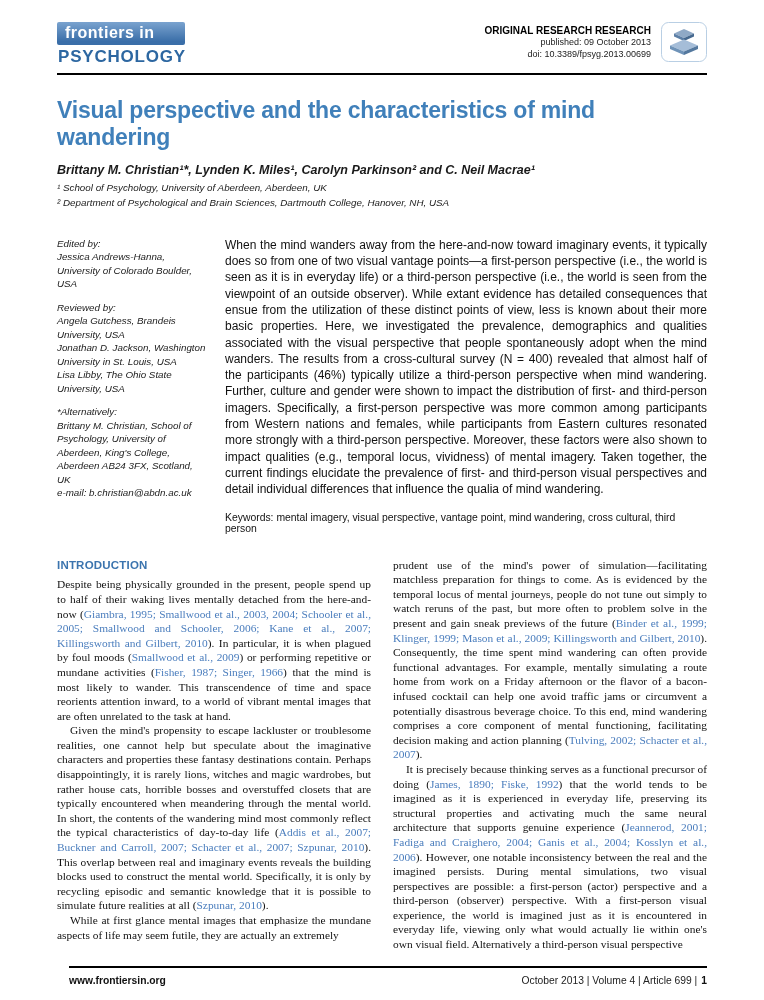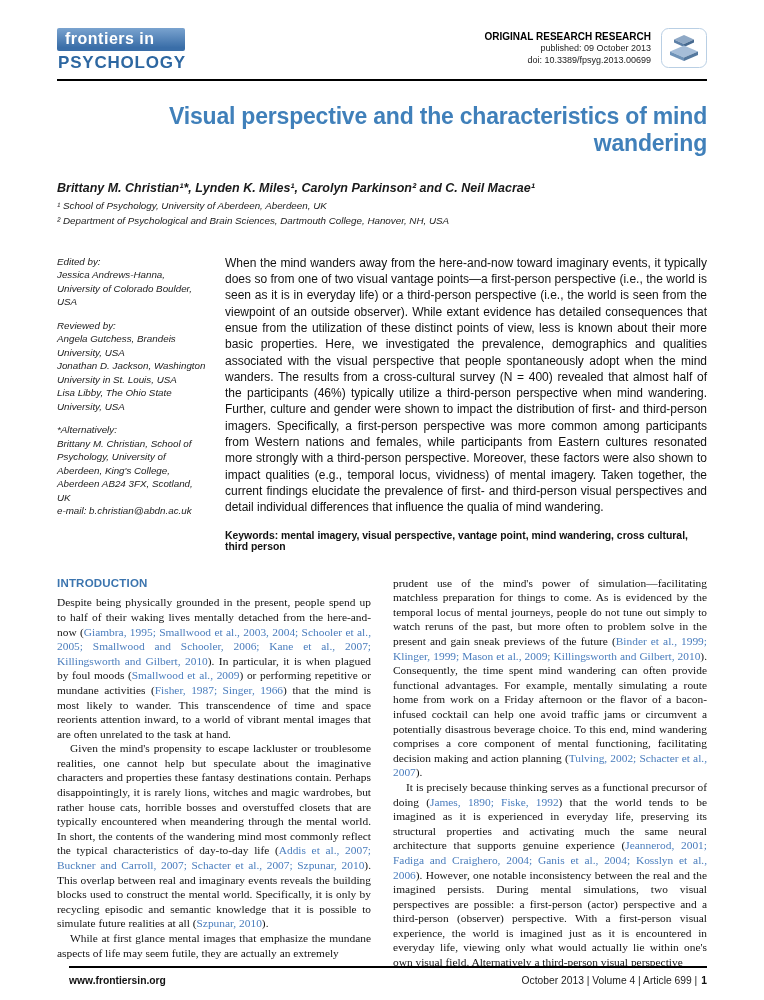--- a/index.html
+++ b/index.html
@@ -2,21 +2,21 @@
 <html lang="en"><head>
 <meta charset="utf-8">
 <style>
   html,body { margin:0; padding:0; background:#e8e8e8; }
   .page {
     position:relative;
     width:764px; height:1000px;
     margin:0 auto;
     background:#ffffff;
     box-sizing:border-box;
-    padding:28px 57px 0 57px;
+    padding:22px 57px 0 57px;
     overflow:hidden;
     font-family:"Liberation Sans", sans-serif;
     color:#111;
   }
   
   .header { display:flex; justify-content:space-between; align-items:flex-start; }
   .logo-band {
     display:inline-block;
     background:linear-gradient(180deg,#7aa3cf 0%, #3a6ea8 85%);
     color:#fff;
@@ -43,24 +43,23 @@
   .header-rule { border-bottom:2.5px solid #000; margin-top:6px; }
 
   
   .title {
     margin:22px 0 0 0;
     font-size:23px;
     line-height:1.18;
     font-weight:bold;
     letter-spacing:-0.2px;
     color:#4080ba;
-    text-align:right;
   }
   .authors {
-    margin-top:24px;
+    margin-top:12px;
     font-weight:bold;
     font-style:italic;
     font-size:12.5px;
     color:#1a1a1a;
   }
   .affiliations { margin-top:4px; font-style:italic; font-size:9.8px; line-height:1.5; color:#222; }
 
   
   .abstract-section { display:flex; gap:16px; margin-top:26px; }
   .sidebar { width:152px; flex:0 0 152px; font-style:italic; font-size:9.8px; line-height:1.38; color:#222; }
@@ -70,21 +69,21 @@
   .abstract-text {
     margin:0;
     font-size:12px;
     line-height:1.36;
     text-align:justify;
     color:#111;
   }
   .keywords {
     margin:14px 0 0 0;
     font-size:10.4px;
-    font-weight:bold;
+    font-weight:normal;
     color:#111;
   }
 
   
   .body-cols { display:flex; gap:22px; margin-top:24px; }
   .col { flex:1; font-family:"Liberation Serif", serif; font-size:11.4px; line-height:1.28; text-align:justify; hyphens:auto; color:#111; }
   .section-heading {
     font-family:"Liberation Sans", sans-serif;
     font-size:11.5px;
     font-weight:bold;

